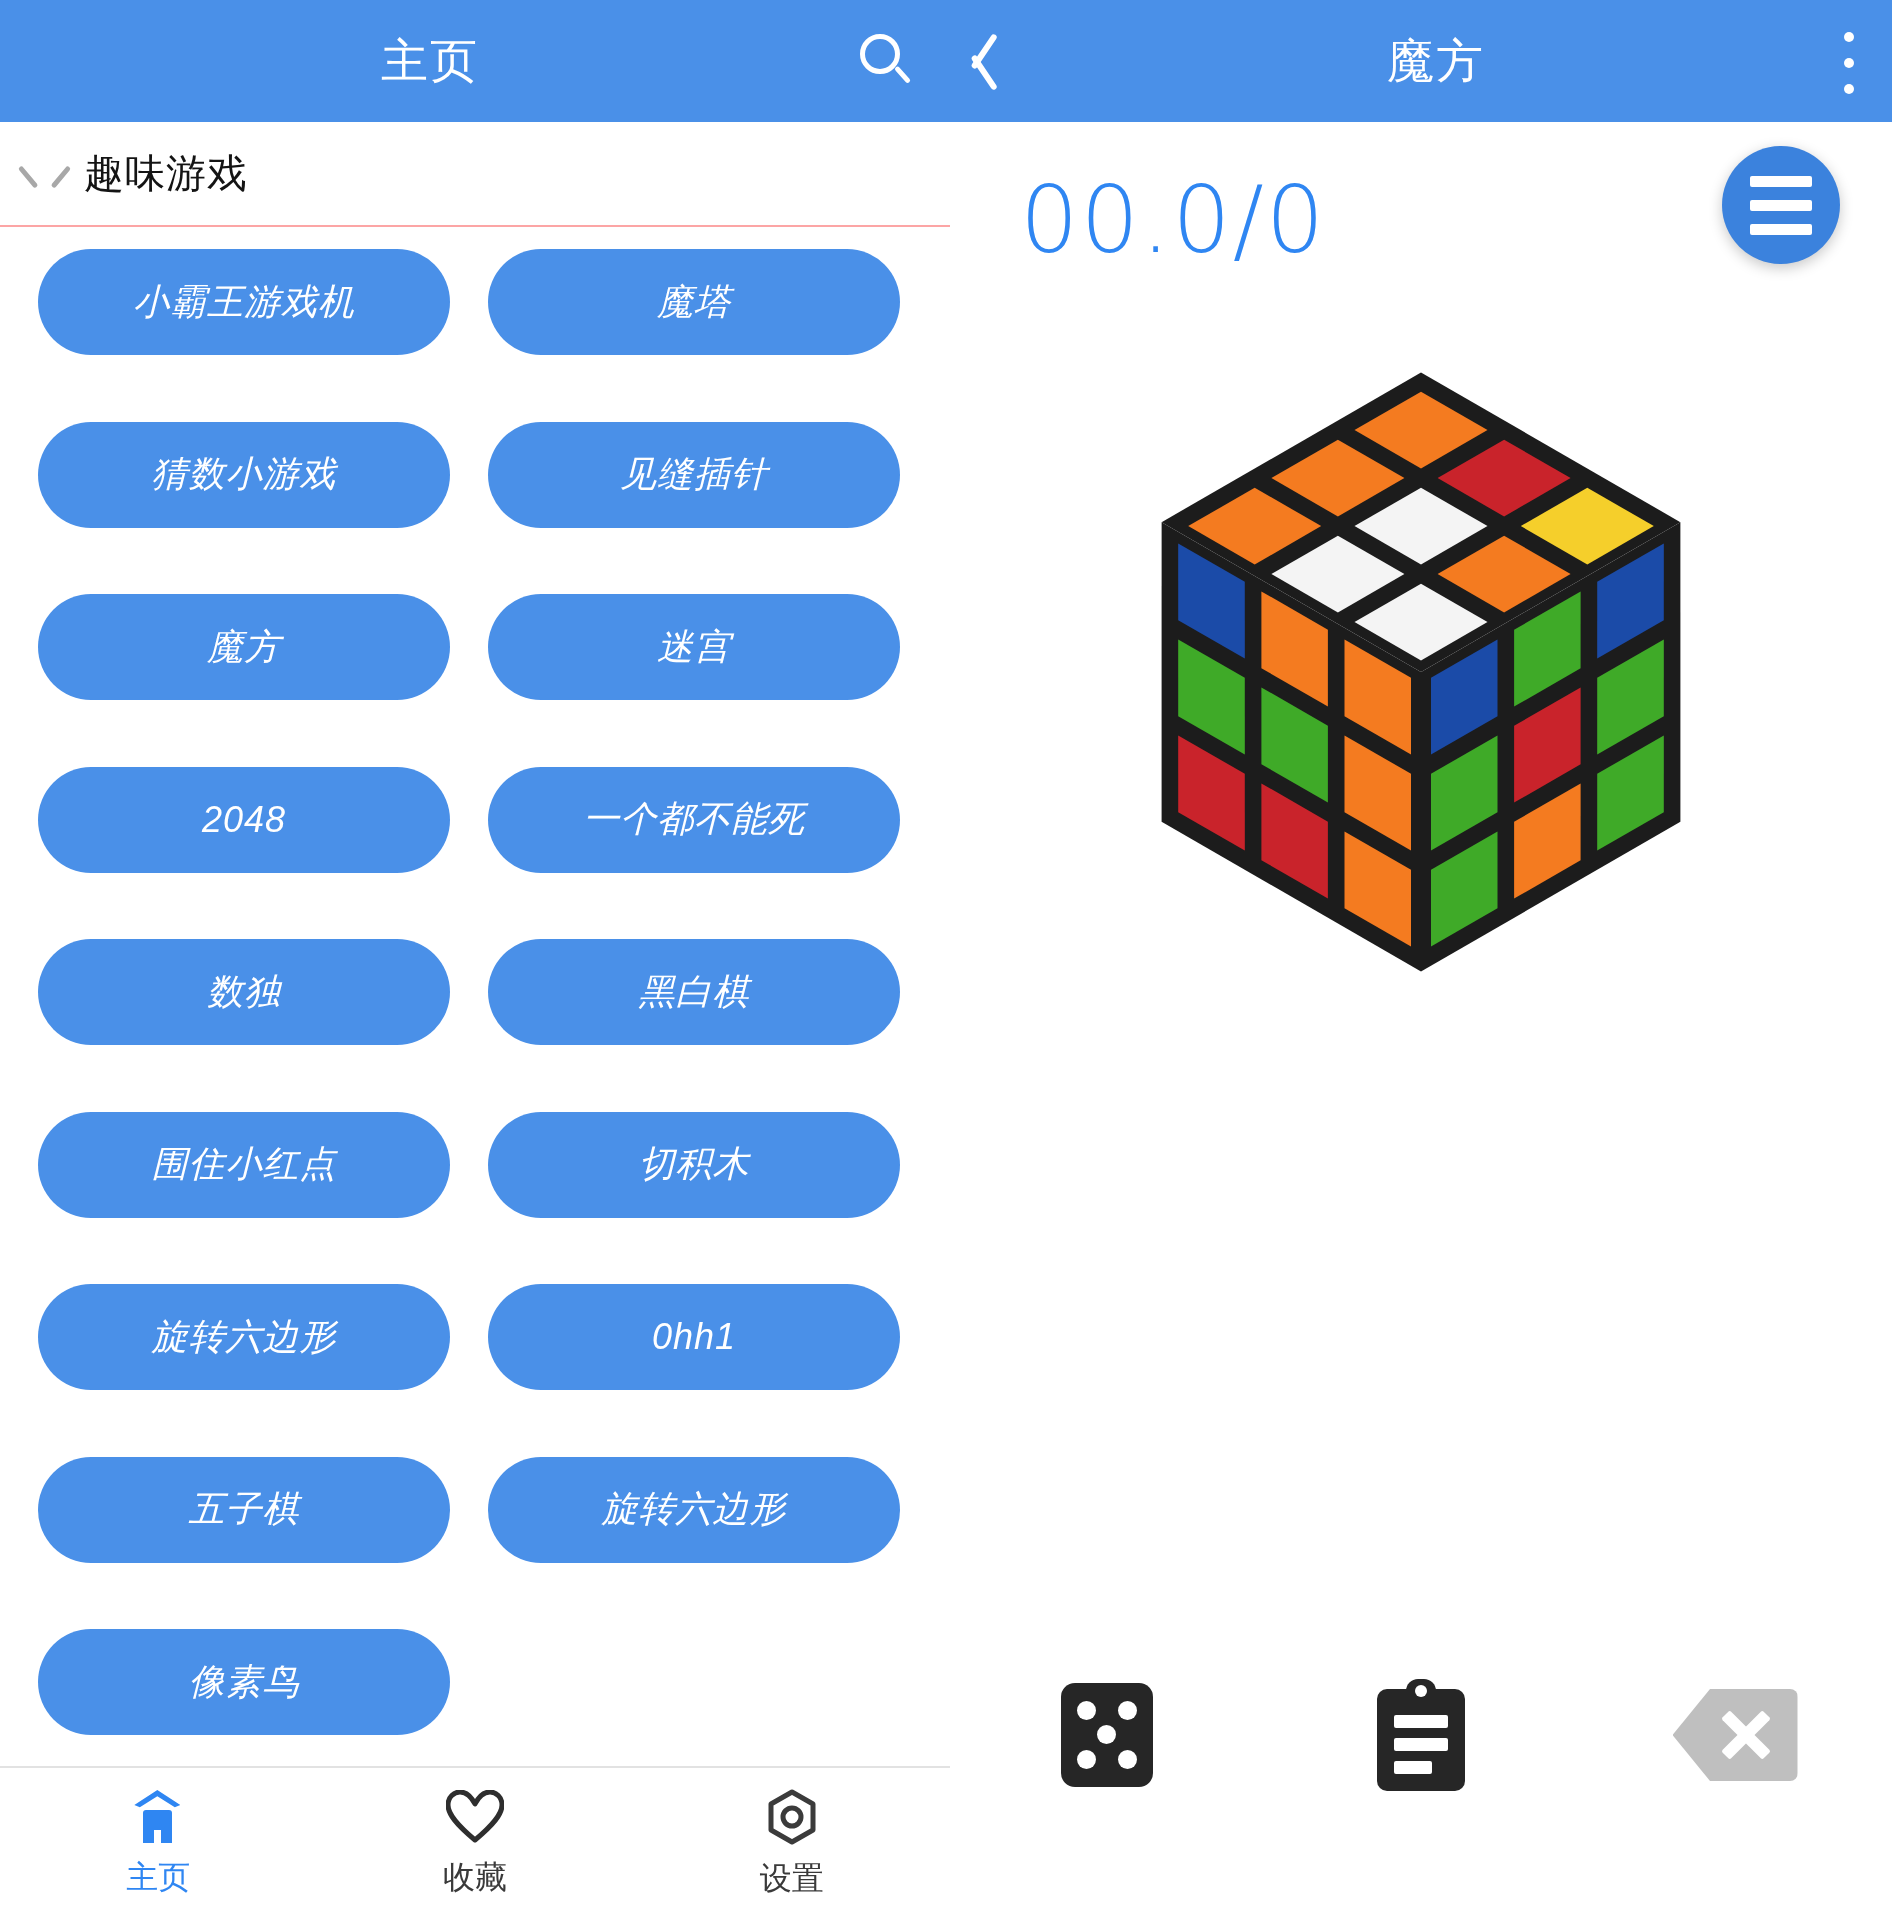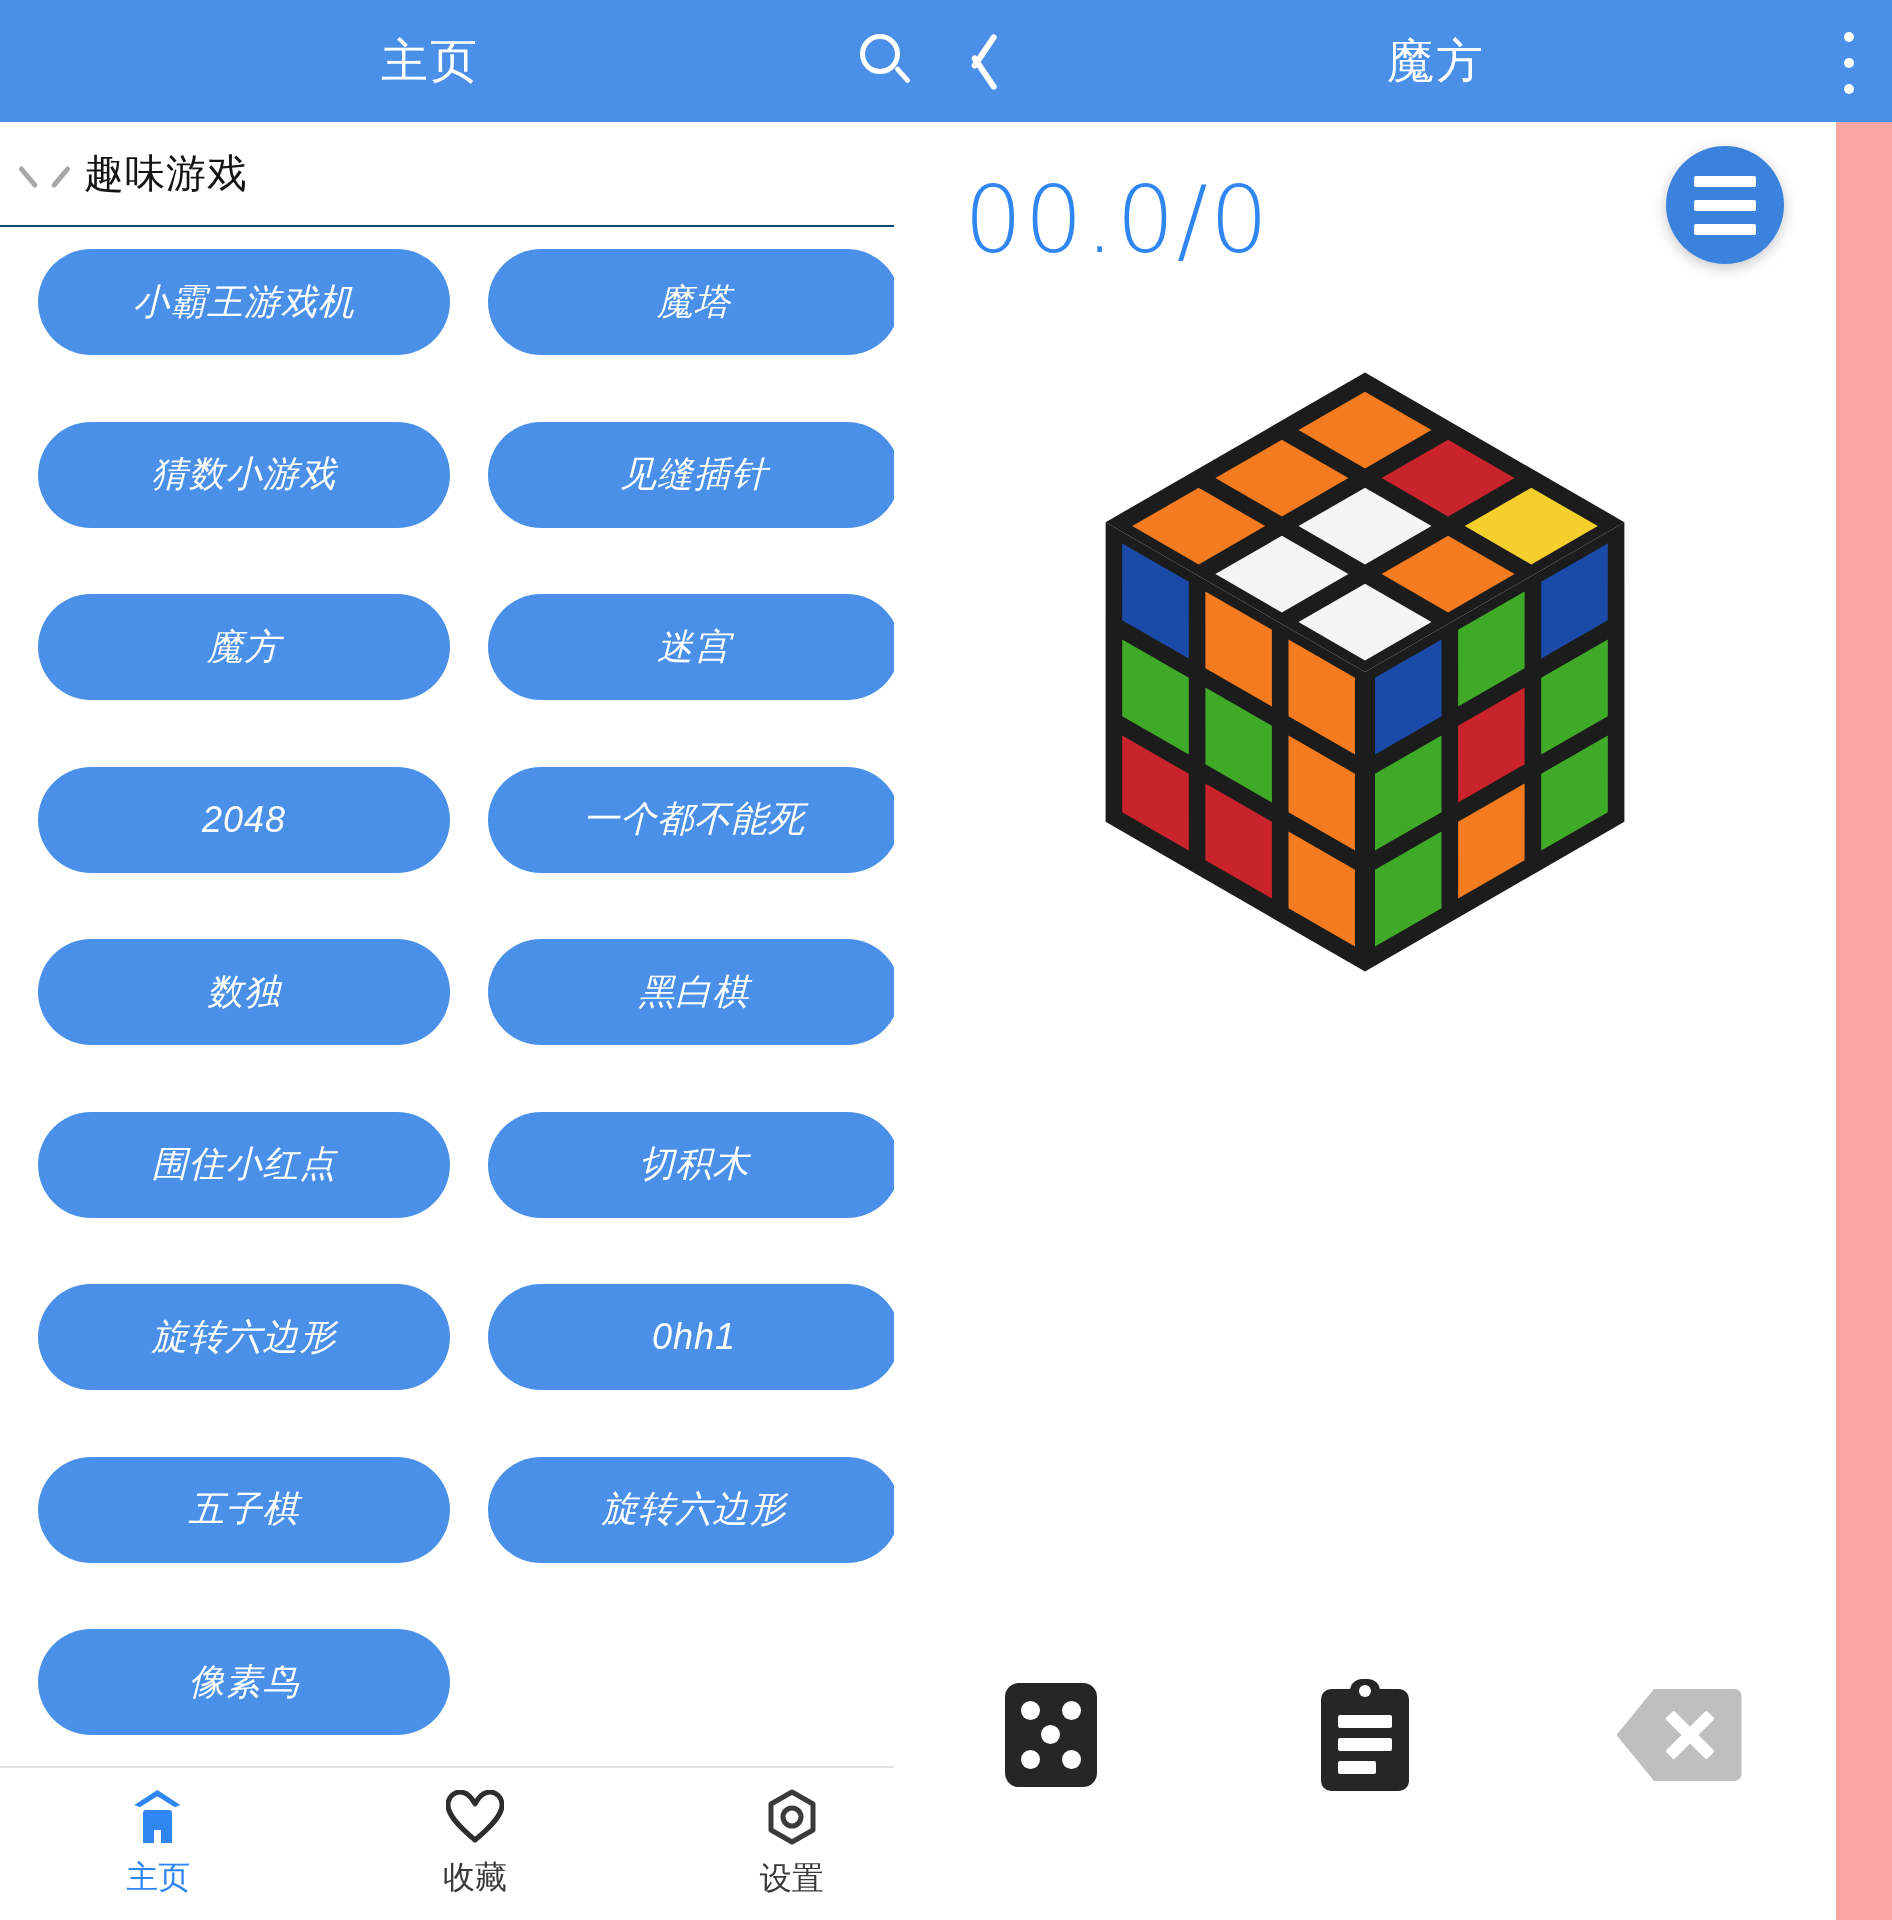--- a/index.html
+++ b/index.html
@@ -57,21 +57,21 @@
   .tb-dots span { display:block; width: 10px; height: 10px; background: #fff; border-radius: 50%; }
 
   
   .left-panel {
     position: absolute; left: 0; top: 122px;
     width: 950px; height: 1798px;
     background: #fff;
   }
   .section-head {
     height: 105px; display: flex; align-items: center;
-    padding-left: 22px; border-bottom: 2px solid #0c4a6e;
+    padding-left: 22px; border-bottom: 2px solid #fca5a5;
     width: 950px;
   }
   .chev-up { width: 46px; height: 46px; position: relative; margin-right: 16px; }
   .chev-up i {
     position: absolute; display:block; width: 5px; height: 26px;
     background: #a8a8a8; border-radius: 3px; top: 10px;
   }
   .chev-up i:nth-child(1) { left: 12px; transform: rotate(-40deg); transform-origin: bottom center; }
   .chev-up i:nth-child(2) { left: 28px; transform: rotate(40deg); transform-origin: bottom center; }
   .section-title { font-size: 40px; color: #141414; letter-spacing: 1px; }
@@ -125,21 +125,21 @@
   }
 
   .ic-heart { width: 58px; height: 54px; position: relative; }
   .ic-heart svg { display: block; }
 
   .ic-gear { width: 56px; height: 56px; position: relative; }
   .ic-gear svg { display: block; }
 
   
   .right-panel {
-    position: absolute; left: 894px; top: 122px;
+    position: absolute; left: 950px; top: 122px;
     width: 942px; height: 1798px;
     background: #fff;
   }
   .timer {
     position: absolute; left: 70px; top: 45px;
     font-size: 92px; color: #2f86f2;
     font-family: "DejaVu Sans", sans-serif;
     font-weight: 300; letter-spacing: 2px;
   }
   .fab {

